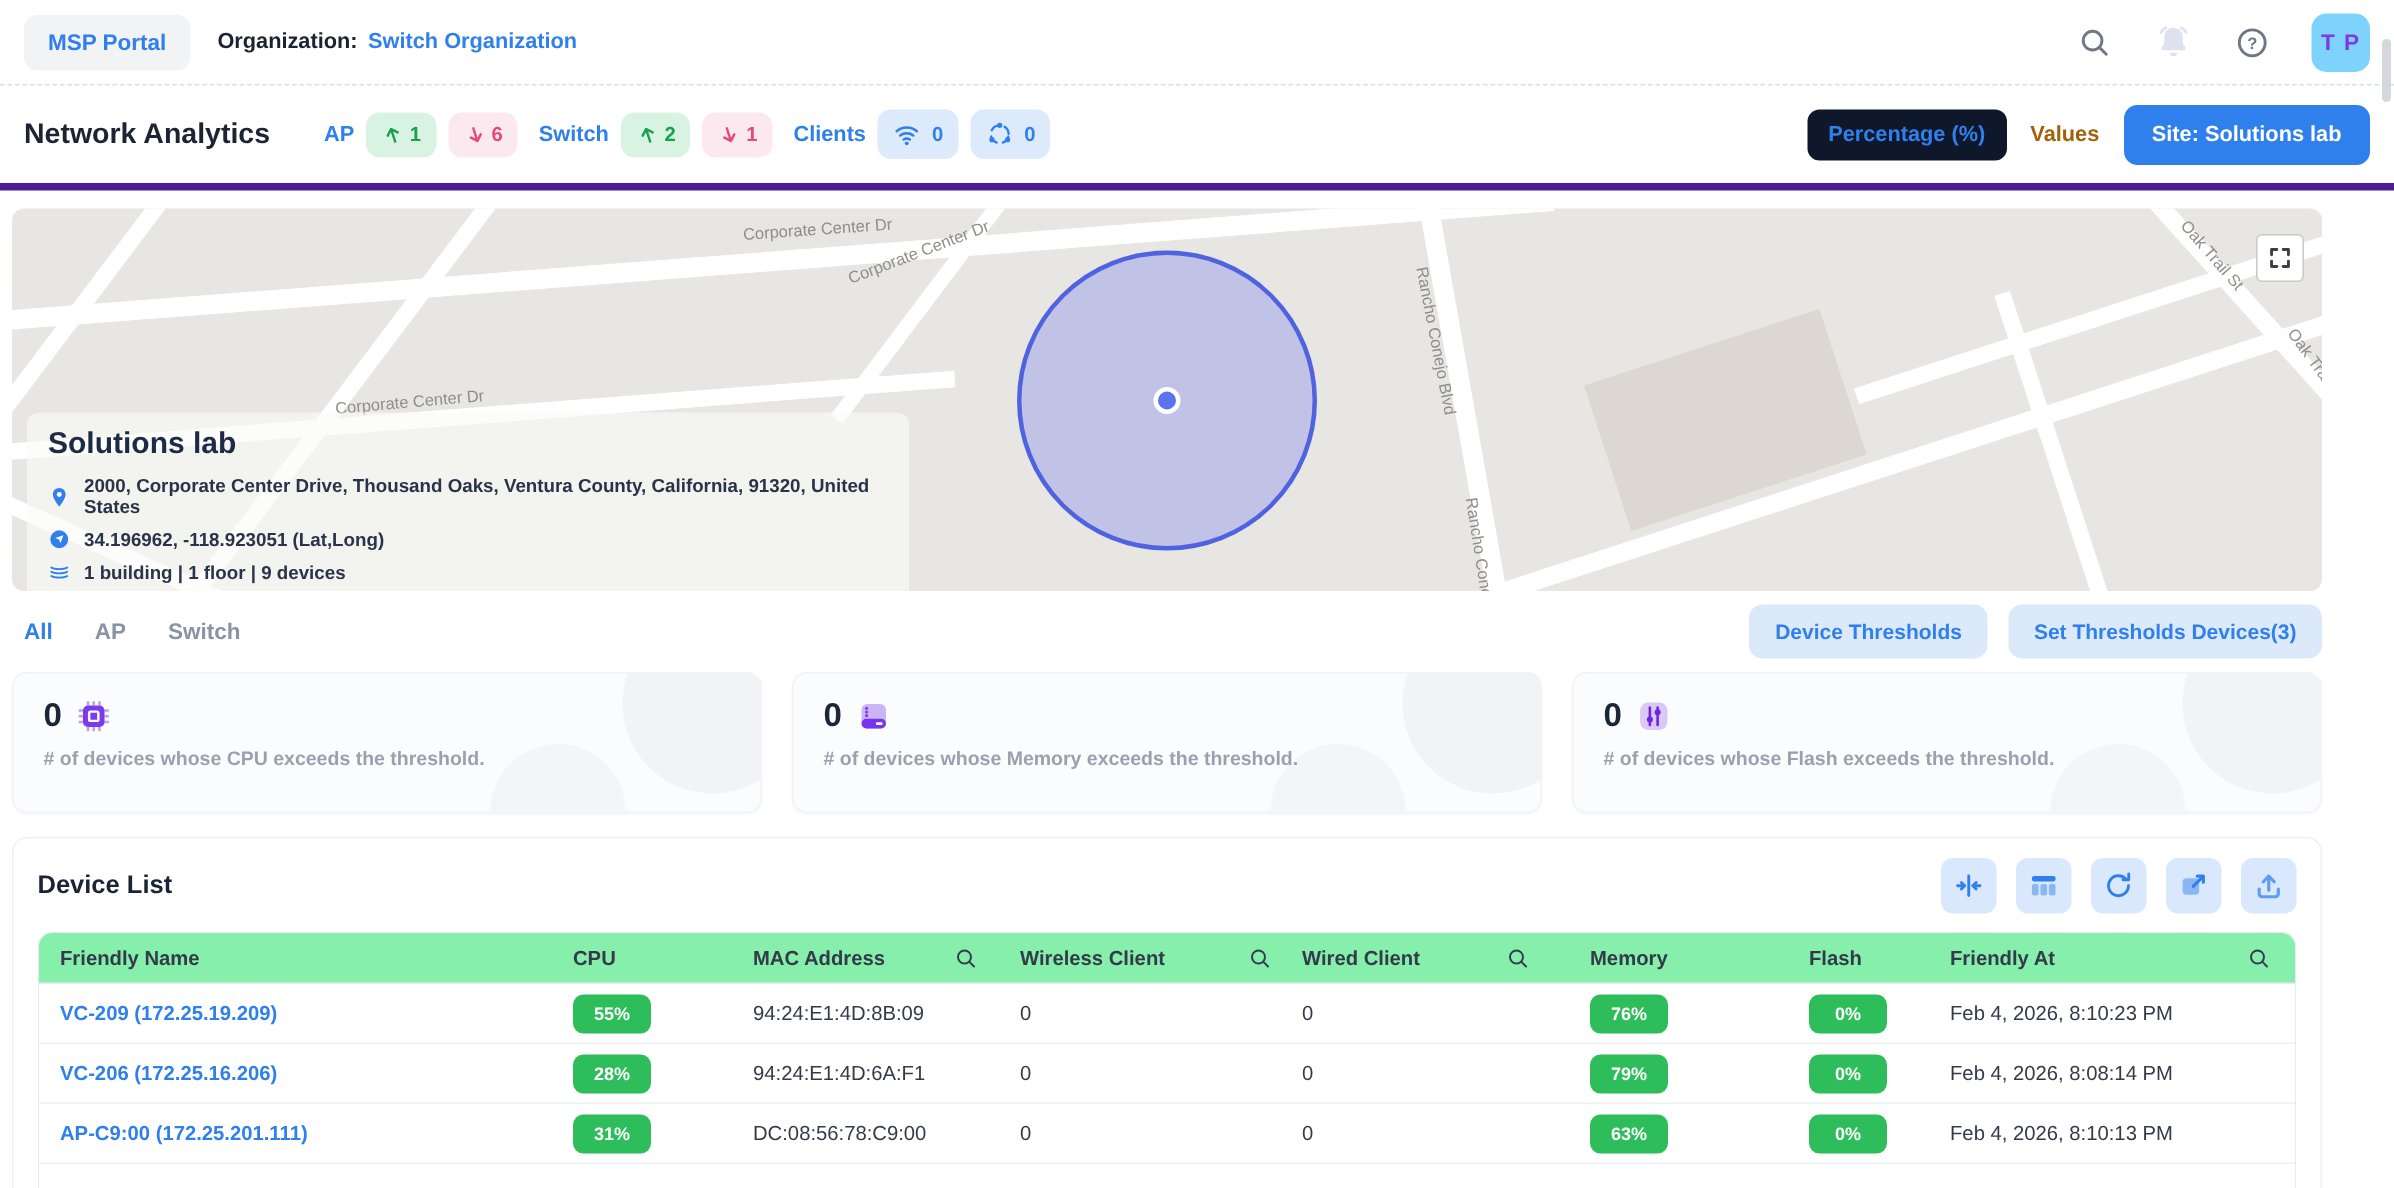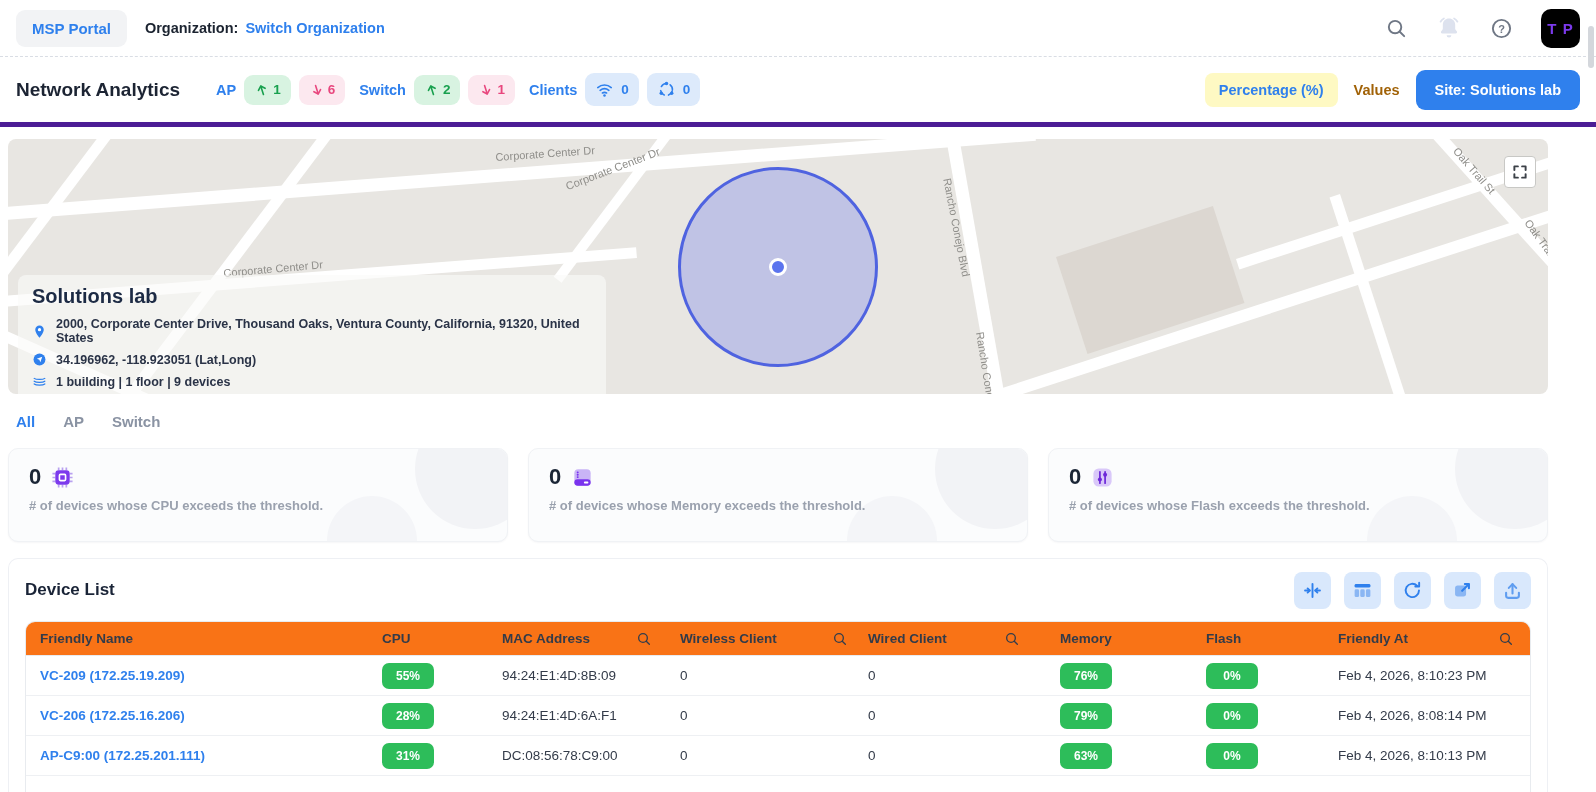--- a/index.html
+++ b/index.html
@@ -9,35 +9,35 @@
 
   
   .top-header { height:57px; display:flex; align-items:center; padding:0 16px; border-bottom:1px dashed #d9dde4; }
   .app-badge { background:#f2f3f5; color:#2f80ed; font-weight:700; font-size:15px; padding:10px 16px; border-radius:9px; cursor:pointer; }
   .org-wrap { margin-left:18px; font-size:14.5px; display:flex; gap:7px; align-items:center; }
   .org-label { color:#1b2330; font-weight:700; }
   .org-name { color:#2f80ed; font-weight:700; cursor:pointer; }
   .header-right { margin-left:auto; display:flex; align-items:center; gap:28px; }
   .hicon { width:23px; height:23px; color:#6f7785; cursor:pointer; }
   .hicon.bell { width:26px; height:26px; }
-  .avatar { width:39px; height:39px; border-radius:10px; background:#000000; color:#7c3aed; font-weight:700; font-size:15px; display:flex; align-items:center; justify-content:center; letter-spacing:1px; cursor:pointer; }
+  .avatar { width:39px; height:39px; border-radius:10px; background:#7dd3fc; color:#7c3aed; font-weight:700; font-size:15px; display:flex; align-items:center; justify-content:center; letter-spacing:1px; cursor:pointer; }
 
   
   .analytics-bar { height:70px; display:flex; align-items:center; padding:0 16px; border-bottom:5px solid #4c1d95; }
   .page-title { font-size:19px; font-weight:700; color:#1c2433; margin-right:22px; }
   .stat-group { display:flex; align-items:center; gap:8px; margin-left:14px; }
   .stat-label { color:#2f80ed; font-weight:700; font-size:14.5px; }
   .mini-badge { display:inline-flex; align-items:center; gap:3px; padding:7px 10px; border-radius:9px; font-weight:700; font-size:13.5px; cursor:pointer; }
   .mini-badge svg { width:16px; height:16px; }
   .mini-badge.up { background:#d8f3e1; color:#18a04e; }
   .mini-badge.down { background:#fce8ef; color:#e8477e; }
   .mini-badge.client { background:#ddeafb; color:#2f80ed; gap:7px; }
   .mini-badge.client svg { width:19px; height:19px; }
   .bar-right { margin-left:auto; display:flex; align-items:center; gap:16px; }
-  .toggle-pct { background:#fef9c3; color:#2f80ed; font-weight:700; font-size:14.5px; padding:9px 14px; border-radius:8px; cursor:pointer; }
+  .toggle-pct { background:#0f172a; color:#2f80ed; font-weight:700; font-size:14.5px; padding:9px 14px; border-radius:8px; cursor:pointer; }
   .toggle-values { color:#a16207; font-weight:700; font-size:14.5px; cursor:pointer; }
   .site-btn { background:#2f80ed; color:#fff; font-weight:700; font-size:14.5px; padding:12px 19px; border-radius:9px; border:none; cursor:pointer; }
 
   
   .map { position:relative; margin:12px 48px 0 8px; height:255px; border-radius:8px; background:#e8e6e2; overflow:hidden; cursor:grab; }
   .road { position:absolute; background:#ffffff; transform-origin:left top; }
   .building { position:absolute; background:#dcd7d1; transform-origin:left top; }
   .road-label { position:absolute; color:#8f8e8a; font-size:11px; white-space:nowrap; transform-origin:left top; }
   .geo-circle { position:absolute; left:670px; top:28px; width:200px; height:200px; border-radius:50%; border:3px solid #4f63e0; background:rgba(151,160,231,0.5); cursor:pointer; }
   .geo-dot { position:absolute; left:50%; top:50%; width:18px; height:18px; margin:-9px 0 0 -9px; border-radius:50%; background:#5b74ee; border:3px solid #fff; }
@@ -68,29 +68,29 @@
   
   .device-card { margin:16px 48px 0 8px; background:#fff; border:1px solid #eef0f4; border-bottom:none; border-radius:10px 10px 0 0; padding:12px 16px 0; }
   .device-head { display:flex; align-items:center; height:38px; }
   .device-title { font-size:17px; font-weight:800; color:#1a2437; }
   .toolbar { margin-left:auto; display:flex; gap:13px; }
   .tool-btn { width:37px; height:37px; border-radius:8px; background:#d9e8fc; border:none; display:flex; align-items:center; justify-content:center; cursor:pointer; }
   .tool-btn svg { width:21px; height:21px; }
 
   .table { margin-top:12px; border:1px solid #e8ebef; border-bottom:none; border-radius:10px 10px 0 0; overflow:hidden; }
   .tr { display:flex; align-items:center; height:40px; border-bottom:1px solid #eef0f3; background:#fff; }
-  .tr.thead { background:#f97316; height:34px; font-weight:700; font-size:13.5px; color:#242d3c; border-bottom:1px solid #e8ebef; }
+  .tr.thead { background:#86efac; height:34px; font-weight:700; font-size:13.5px; color:#242d3c; border-bottom:1px solid #e8ebef; }
   .td { font-size:13.5px; color:#333b49; display:flex; align-items:center; }
   .c-name { width:356px; padding-left:14px; }
   .c-cpu { width:120px; }
   .c-mac { width:178px; }
   .c-wless { width:188px; }
   .c-wired { width:192px; }
   .c-mem { width:146px; }
-  .c-flash { width:132px; }
+  .c-flash { width:94px; }
   .c-upd { flex:1; padding-right:14px; }
   .th-search { justify-content:space-between;text-align:center; }
   .th-search.c-mac { padding-right:28px; }
   .th-search.c-wless { padding-right:20px; }
   .th-search.c-wired { padding-right:40px; }
   .th-search.c-upd { padding-right:16px; }
   .col-search { width:16px; height:16px; color:#343d4b; cursor:pointer; flex:0 0 auto; }
   .device-link { color:#2f80ed; font-weight:700; text-decoration:none; cursor:pointer;text-align:center; }
   .pct-badge { display:inline-block; width:52px; text-align:center; padding:6px 0; border-radius:7px; background:#2dbd5a; color:#fff; font-size:12px; font-weight:700; }
 
@@ -355,20 +355,24 @@
           </svg>
         <span>1 building | 1 floor | 9 devices</span>
       </div>
     </div>
   </div>
 
   <div class="tabs-row">
     <span class="tab active">All</span>
     <span class="tab">AP</span>
     <span class="tab">Switch</span>
+    <div class="threshold-btns">
+      <button class="soft-blue-btn">Device Thresholds</button>
+      <button class="soft-blue-btn">Set Thresholds Devices(3)</button>
+    </div>
   </div>
 
   <div class="cards-row">
     <div class="stat-card">
       <div class="card-top">
         <span class="card-value">0</span>
         <svg>
             <use href="#i-cpu"></use>
           </svg>
       </div>

